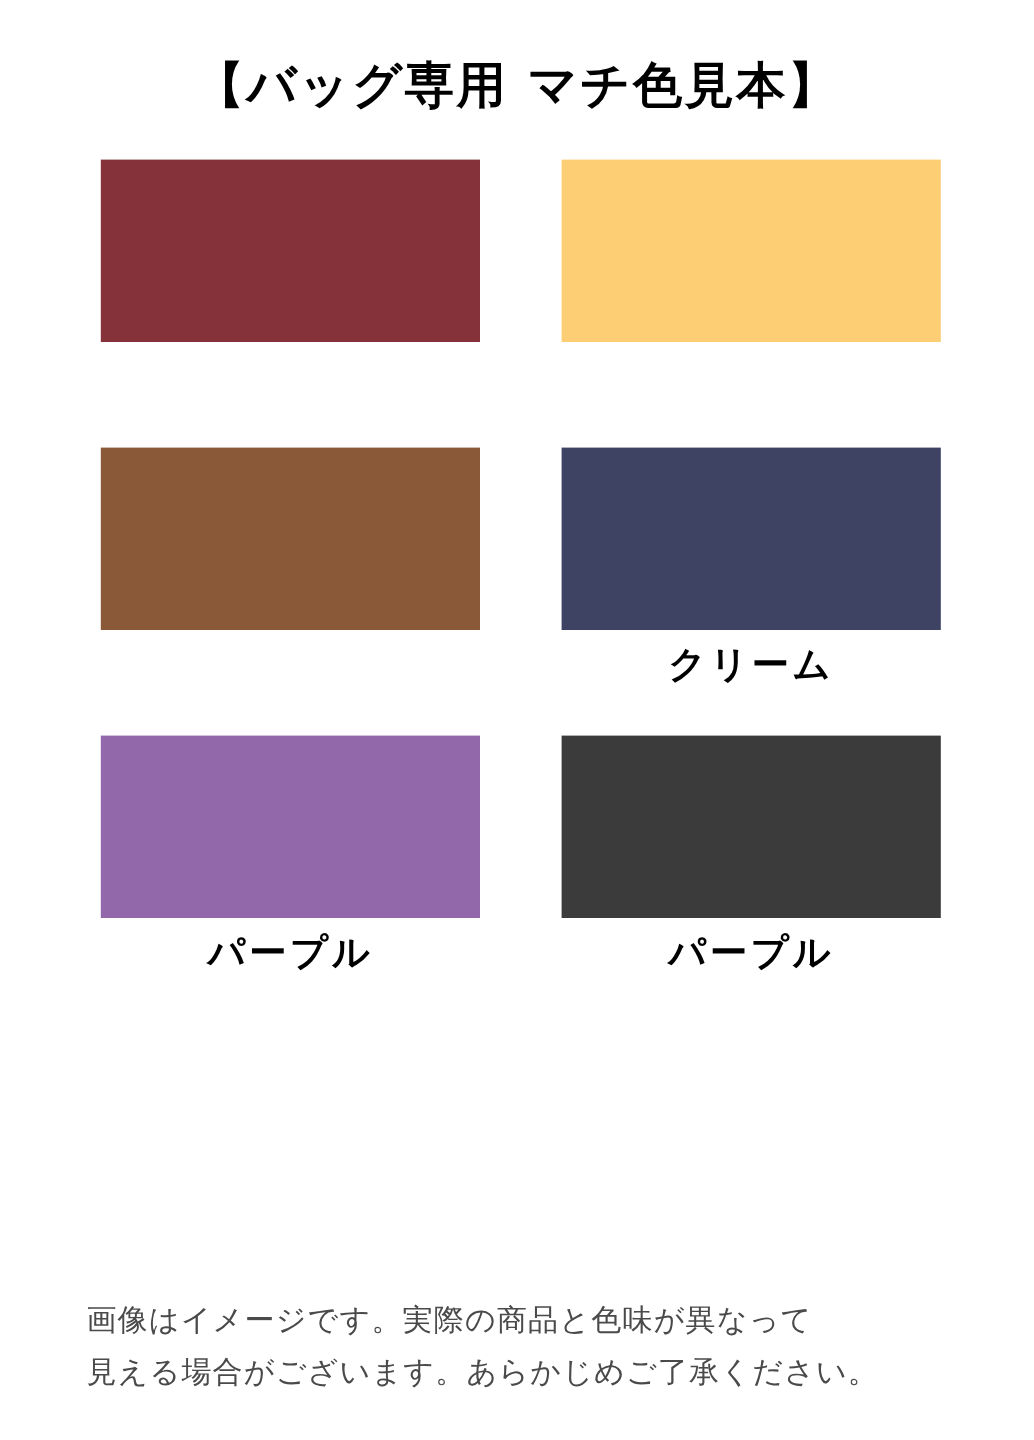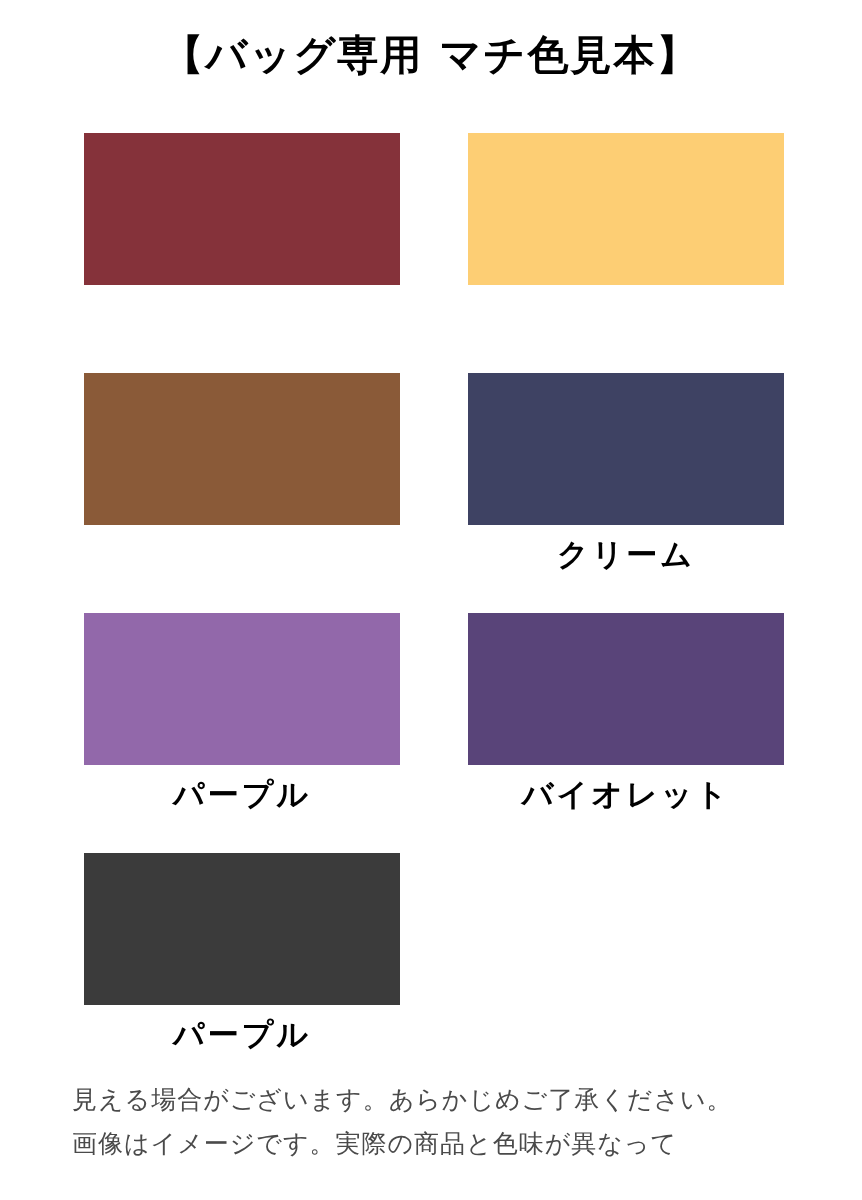--- a/index.html
+++ b/index.html
@@ -30,20 +30,21 @@
   }
   .title {
     display: inline-block;
     font-size: 41px;
     font-weight: 700;
     letter-spacing: 2px;
     color: #000000;
     line-height: 1.25;
     white-space: nowrap;
     font-family: "DejaVu Sans", "Liberation Sans", sans-serif;
+    margin-top: 16px;
   }
 
   
   .swatch-grid {
     position: absolute;
     top: 133px;
     left: 84px;
     width: 700px;
     display: grid;
     grid-template-columns: 316px 316px;
@@ -113,27 +114,23 @@
       </div>
       <div class="swatch-cell">
         <div class="swatch-chip" style="background-color: rgb(62, 66, 99);"></div>
         <div class="swatch-label">クリーム</div>
       </div>
       <div class="swatch-cell">
         <div class="swatch-chip" style="background-color: rgb(146, 104, 170);"></div>
         <div class="swatch-label">パープル</div>
       </div>
       <div class="swatch-cell">
-        <div class="swatch-chip" style="background-color: rgb(89, 68, 121);"></div>
-        <div class="swatch-label">バイオレット</div>
-      </div>
-      <div class="swatch-cell">
         <div class="swatch-chip" style="background-color: rgb(59, 59, 59);"></div>
         <div class="swatch-label">パープル</div>
       </div>
     </div>
 
   <div class="note">
+    <span class="note-line">画像はイメージです。実際の商品と色味が異なって</span>
     <span class="note-line">見える場合がございます。あらかじめご了承ください。</span>
-    <span class="note-line">画像はイメージです。実際の商品と色味が異なって</span>
   </div>
 
 </div>
 
 </body></html>

